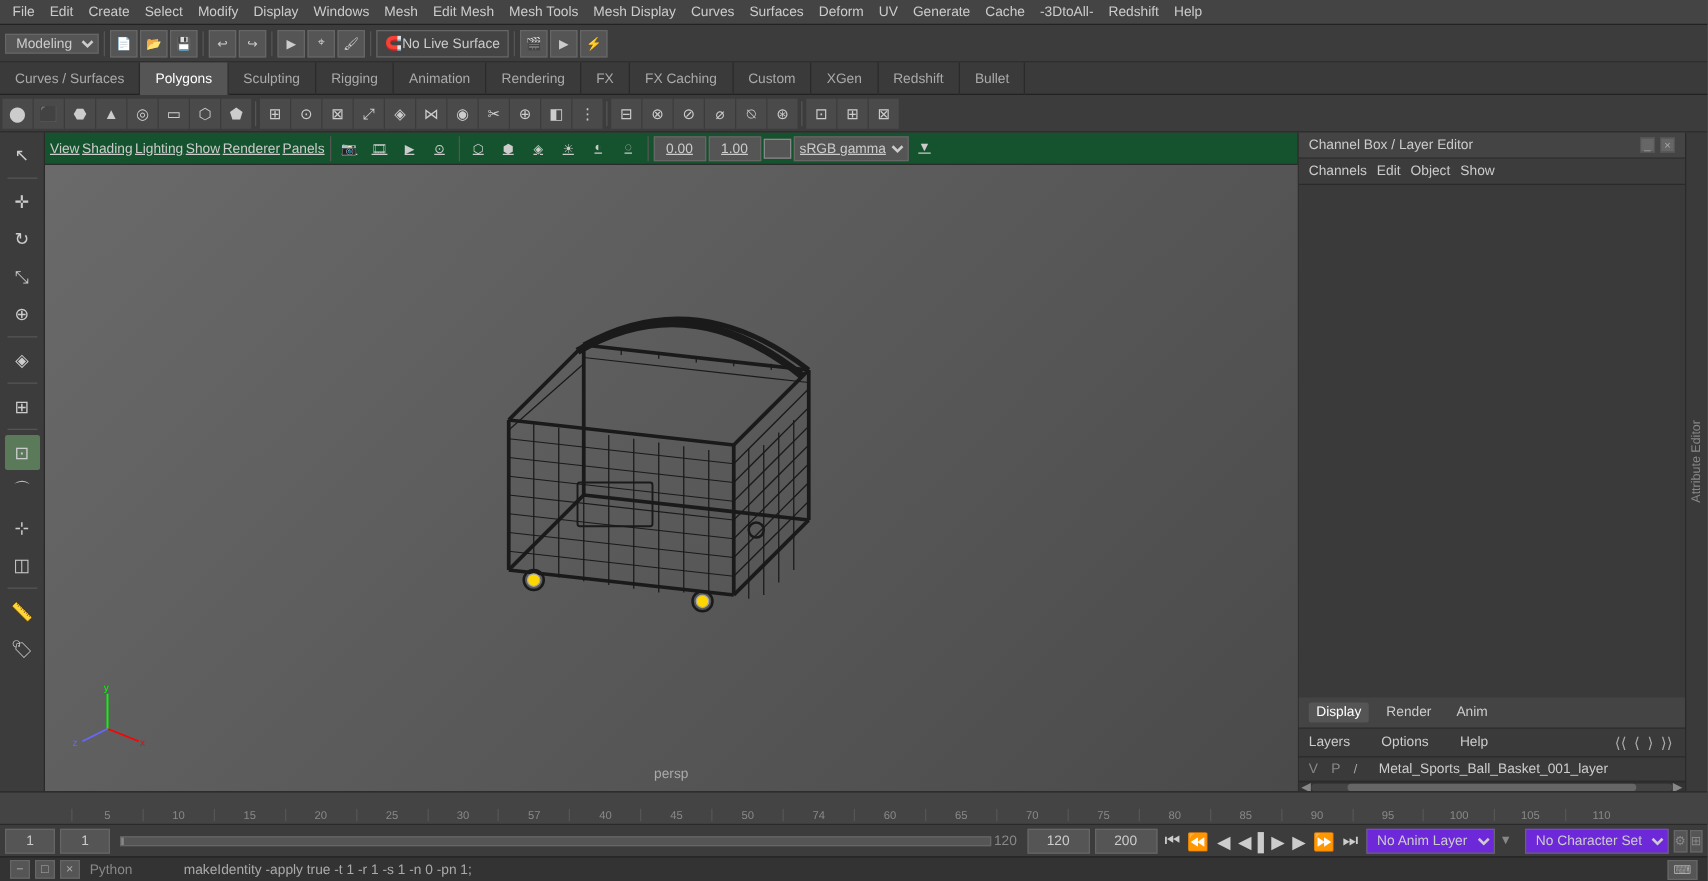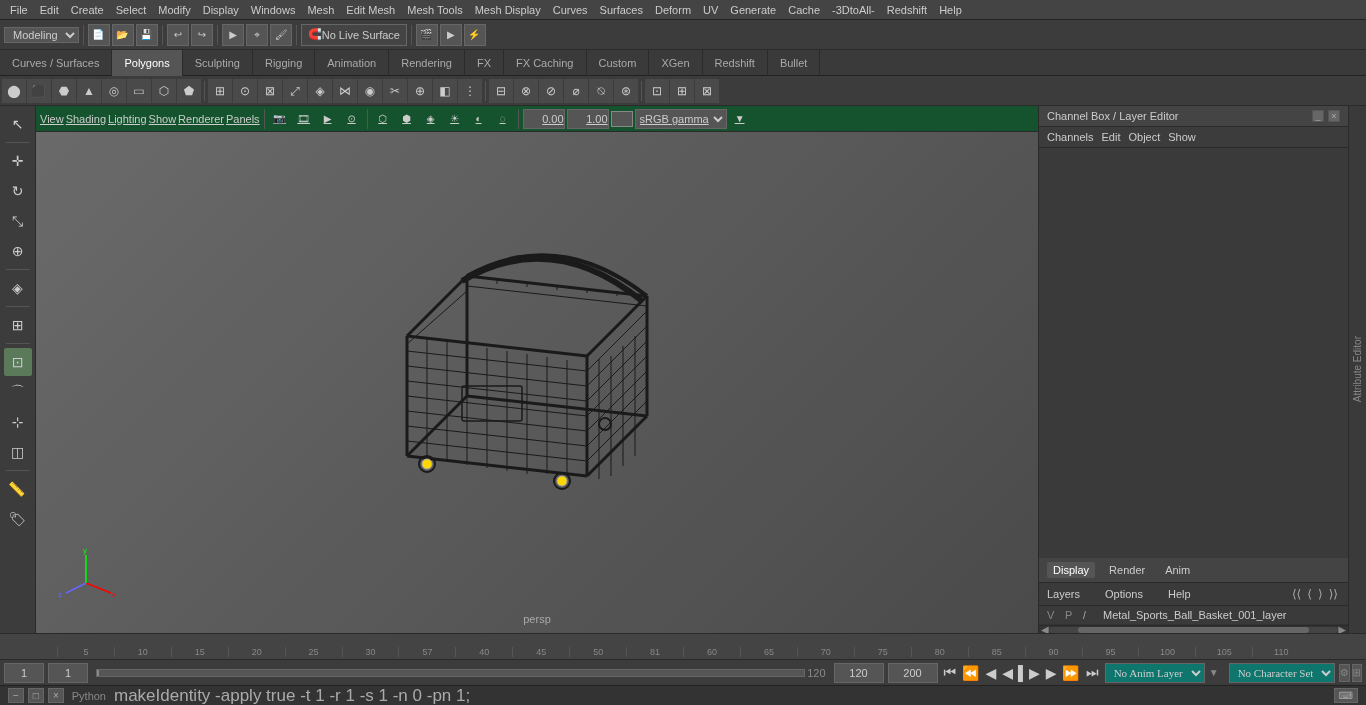--- a/index.html
+++ b/index.html
@@ -135,21 +135,21 @@
       cursor: pointer;
       font-size: 10px;
     }
     .vt-input {
       background: #555;
       border: 1px solid #666;
       color: #ccc;
       height: 20px;
       width: 50px;
       font-size: 11px;
-      text-align: right;
+      text-align: center;
     }
     .color-space-select {
       background: #555;
       border: 1px solid #666;
       color: #ccc;
       height: 20px;
       font-size: 11px;
     }
 
     
@@ -335,47 +335,47 @@
     }
     .bb-play-btn {
       background: transparent;
       border: none;
       color: #ccc;
       font-size: 14px;
       cursor: pointer;
       padding: 0 2px;
     }
     .anim-layer-select {
-      background: #0f766e;
+      background: #6d28d9;
       border: 1px solid #666;
       color: #ccc;
       height: 20px;
       font-size: 11px;
       padding: 0 4px;
-      font-family: Liberation Serif, serif;
     }
 
     
     .status-bar {
       height: 20px;
       background: #333;
       border-top: 1px solid #222;
       display: flex;
       align-items: center;
       padding: 0 8px;
       gap: 8px;
     }
     .status-label {
       color: #888;
       font-size: 11px;
     }
     .status-cmd {
       color: #aaa;
-      font-size: 17px;
+      font-size: 11px;
       flex: 1;
+      margin-left: 33px;
     }
 
     
     .attr-tab {
       width: 18px;
       background: #3a3a3a;
       border-left: 1px solid #2a2a2a;
       display: flex;
       align-items: center;
       justify-content: center;
@@ -750,21 +750,21 @@
       <div class="ruler-tick">5</div>
       <div class="ruler-tick">10</div>
       <div class="ruler-tick">15</div>
       <div class="ruler-tick">20</div>
       <div class="ruler-tick">25</div>
       <div class="ruler-tick">30</div>
       <div class="ruler-tick">57</div>
       <div class="ruler-tick">40</div>
       <div class="ruler-tick">45</div>
       <div class="ruler-tick">50</div>
-      <div class="ruler-tick">81</div>
+      <div class="ruler-tick">74</div>
       <div class="ruler-tick">60</div>
       <div class="ruler-tick">65</div>
       <div class="ruler-tick">70</div>
       <div class="ruler-tick">75</div>
       <div class="ruler-tick">80</div>
       <div class="ruler-tick">85</div>
       <div class="ruler-tick">90</div>
       <div class="ruler-tick">95</div>
       <div class="ruler-tick">100</div>
       <div class="ruler-tick">105</div>

